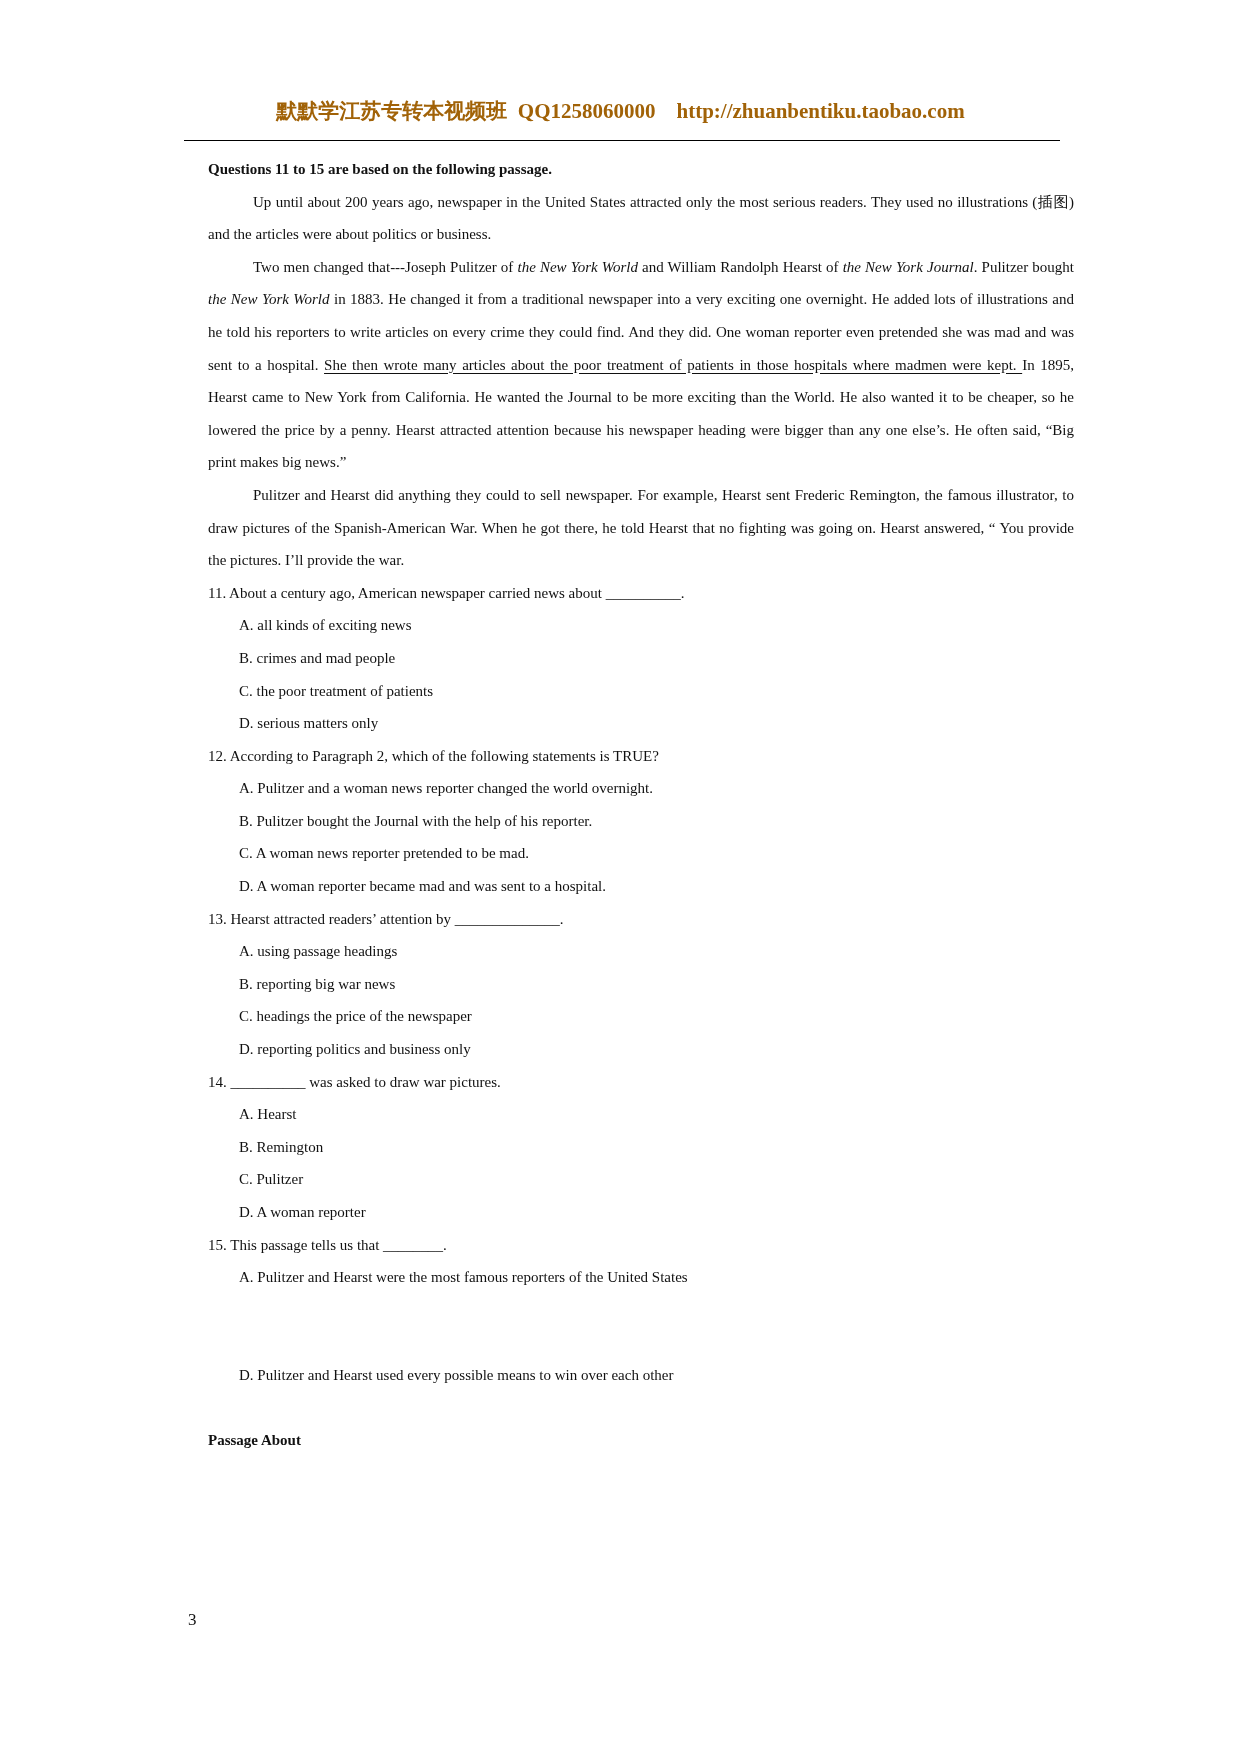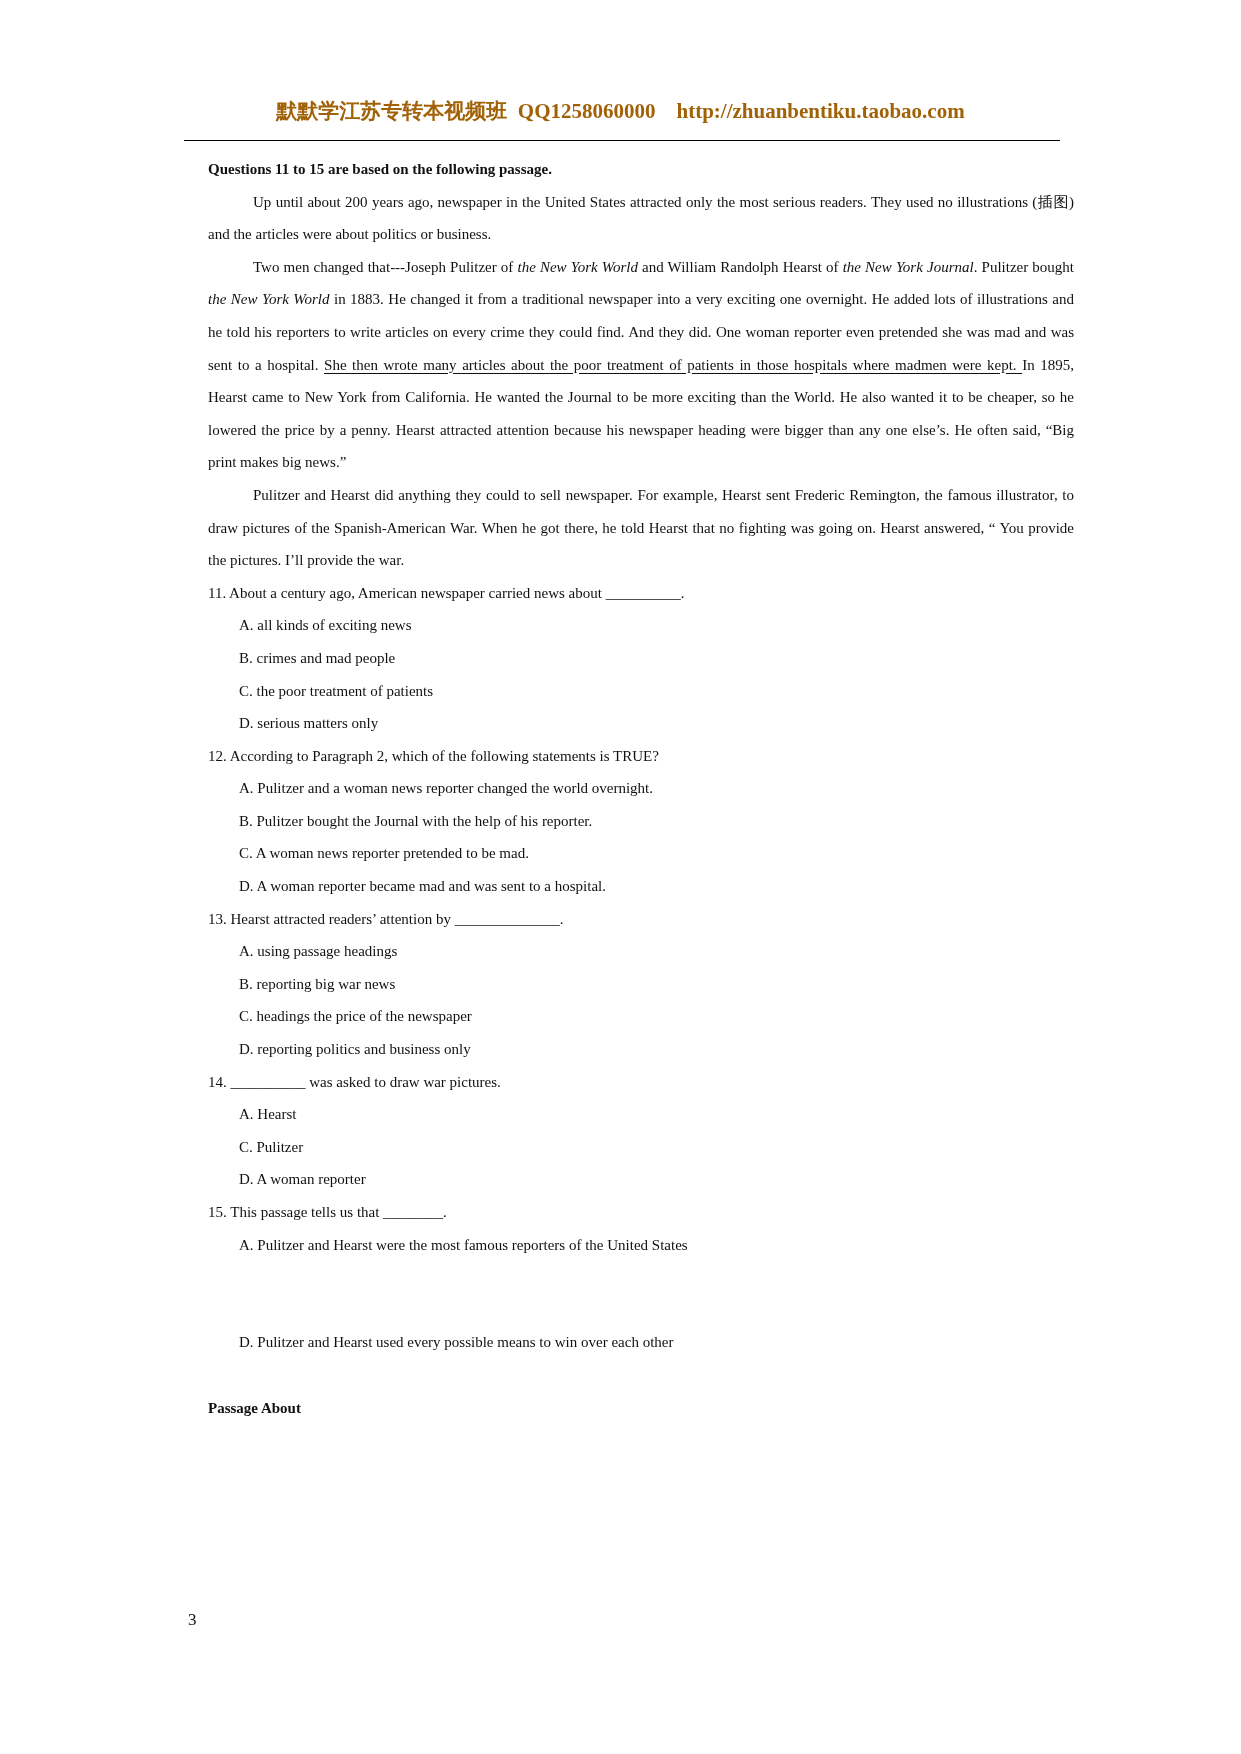--- a/index.html
+++ b/index.html
@@ -68,20 +68,21 @@
     <p class="q">13. Hearst attracted readers’ attention by ______________.</p>
     <p class="opt">A. using passage headings</p>
     <p class="opt">B. reporting big war news</p>
     <p class="opt">C. headings the price of the newspaper</p>
     <p class="opt">D. reporting politics and business only</p>
   </div>
 
   <div>
     <p class="q">14. __________ was asked to draw war pictures.</p>
     <p class="opt">A. Hearst</p>
+    <p class="opt">B. Remington</p>
     <p class="opt">C. Pulitzer</p>
     <p class="opt">D. A woman reporter</p>
   </div>
 
   <div>
     <p class="q">15. This passage tells us that ________.</p>
     <p class="opt">A. Pulitzer and Hearst were the most famous reporters of the United States</p>
     <div class="gap"></div>
     <p class="opt">D. Pulitzer and Hearst used every possible means to win over each other</p>
   </div>

